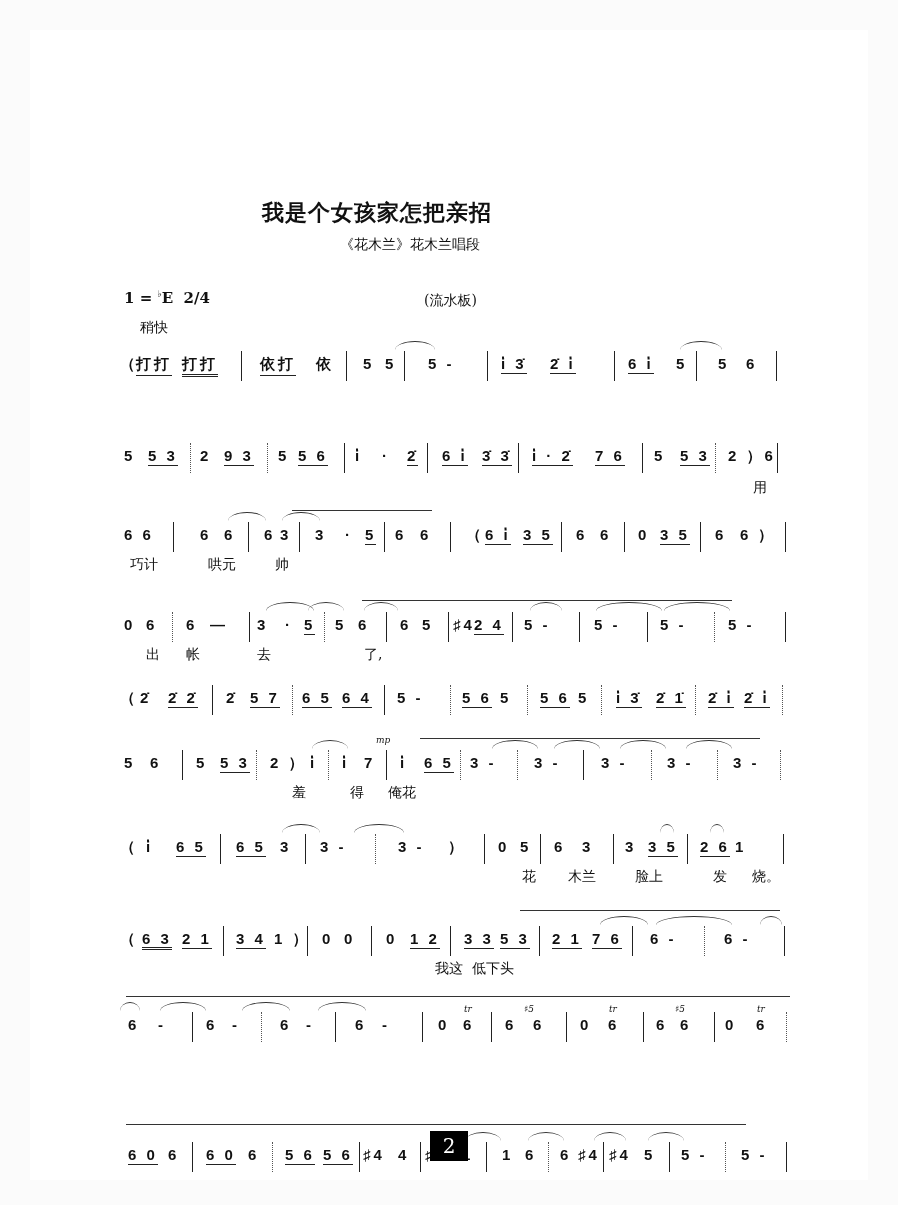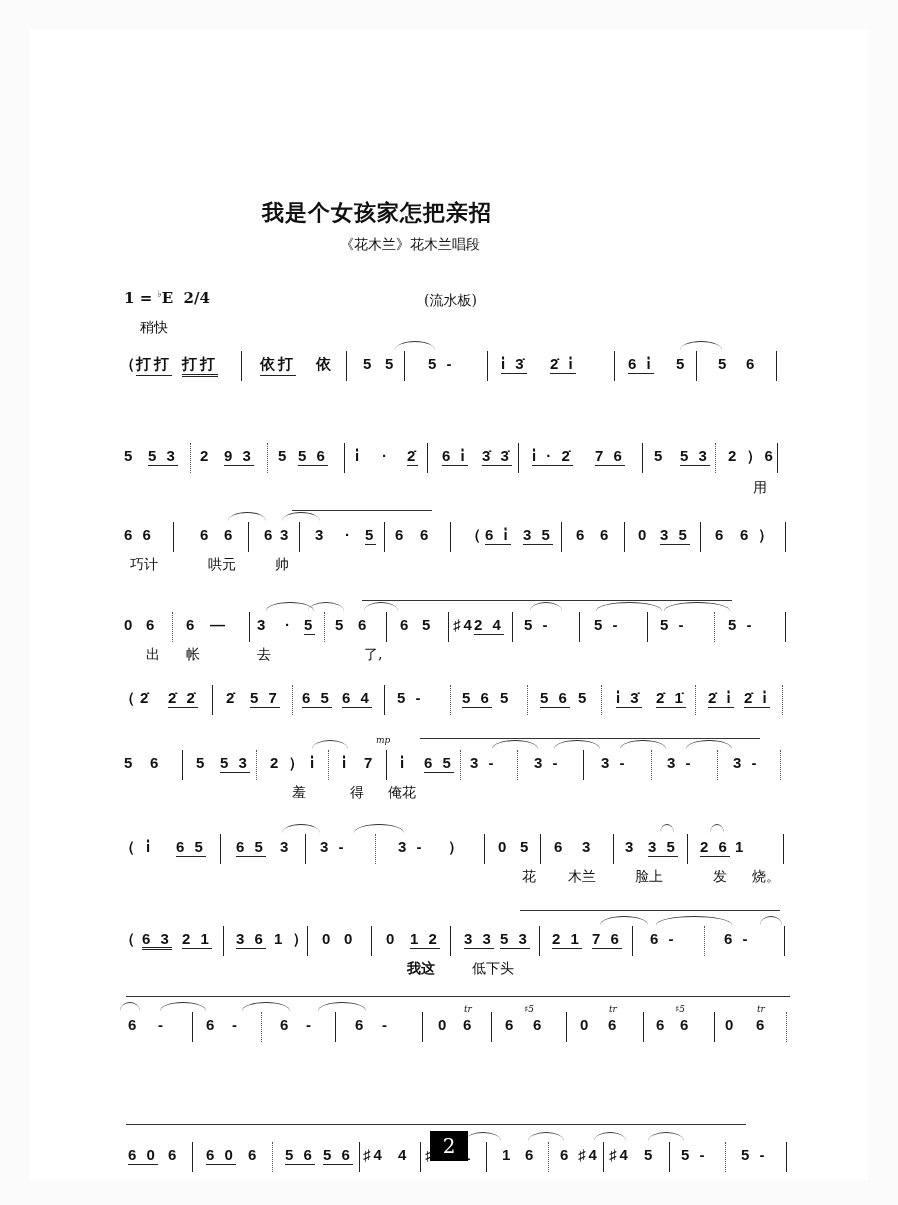--- a/index.html
+++ b/index.html
@@ -278,21 +278,21 @@
       <span class="lyric" style="left: 448px;">木兰</span>
       <span class="lyric" style="left: 515px;">脸上</span>
       <span class="lyric" style="left: 593px;">发</span>
       <span class="lyric" style="left: 632px;">烧。</span>
     </div>
     <div class="row" style="top: 924px;">
       <div class="tok" style="left: 0px;">（</div>
       <div class="tok uu" style="left: 22px;">6 3</div>
       <div class="tok u" style="left: 62px;">2 1</div>
       <div class="bar" style="left: 103px;"></div>
-      <div class="tok u" style="left: 116px;">3 6</div>
+      <div class="tok u" style="left: 116px;">3 4</div>
       <div class="tok" style="left: 154px;">1 ）</div>
       <div class="bar" style="left: 187px;"></div>
       <div class="tok" style="left: 202px;">0</div>
       <div class="tok" style="left: 224px;">0</div>
       <div class="bar" style="left: 251px;"></div>
       <div class="tok" style="left: 266px;">0</div>
       <div class="tok u" style="left: 290px;">1 2</div>
       <div class="bar" style="left: 330px;"></div>
       <div class="tok u" style="left: 344px;">3 3</div>
       <div class="tok u" style="left: 380px;">5 3</div>
@@ -303,21 +303,21 @@
       <div class="tok" style="left: 530px;">6  -</div>
       <div class="bar dashed" style="left: 584px;"></div>
       <div class="tok" style="left: 604px;">6  -</div>
       <div class="bar" style="left: 664px;"></div>
       <div class="slur" style="left: 480px; top: -8px; width: 48px;"></div>
       <div class="slur" style="left: 536px; top: -8px; width: 76px;"></div>
       <div class="slur" style="left: 640px; top: -8px; width: 22px;"></div>
       <div class="longline" style="left: 400px; top: -14px; width: 260px;"></div>
     </div>
     <div class="lyrics" style="top: 960px;">
-      <span class="lyric" style="left: 287px; font-weight: bold;">我这</span>
+      <span class="lyric" style="left: 315px;">我这</span>
       <span class="lyric" style="left: 352px;">低下头</span>
     </div>
     <div class="row" style="top: 1010px;">
       <div class="tok" style="left: 8px;">6</div>
       <div class="tok" style="left: 38px;">-</div>
       <div class="bar" style="left: 72px;"></div>
       <div class="tok" style="left: 86px;">6</div>
       <div class="tok" style="left: 112px;">-</div>
       <div class="bar dashed" style="left: 141px;"></div>
       <div class="tok" style="left: 160px;">6</div>

